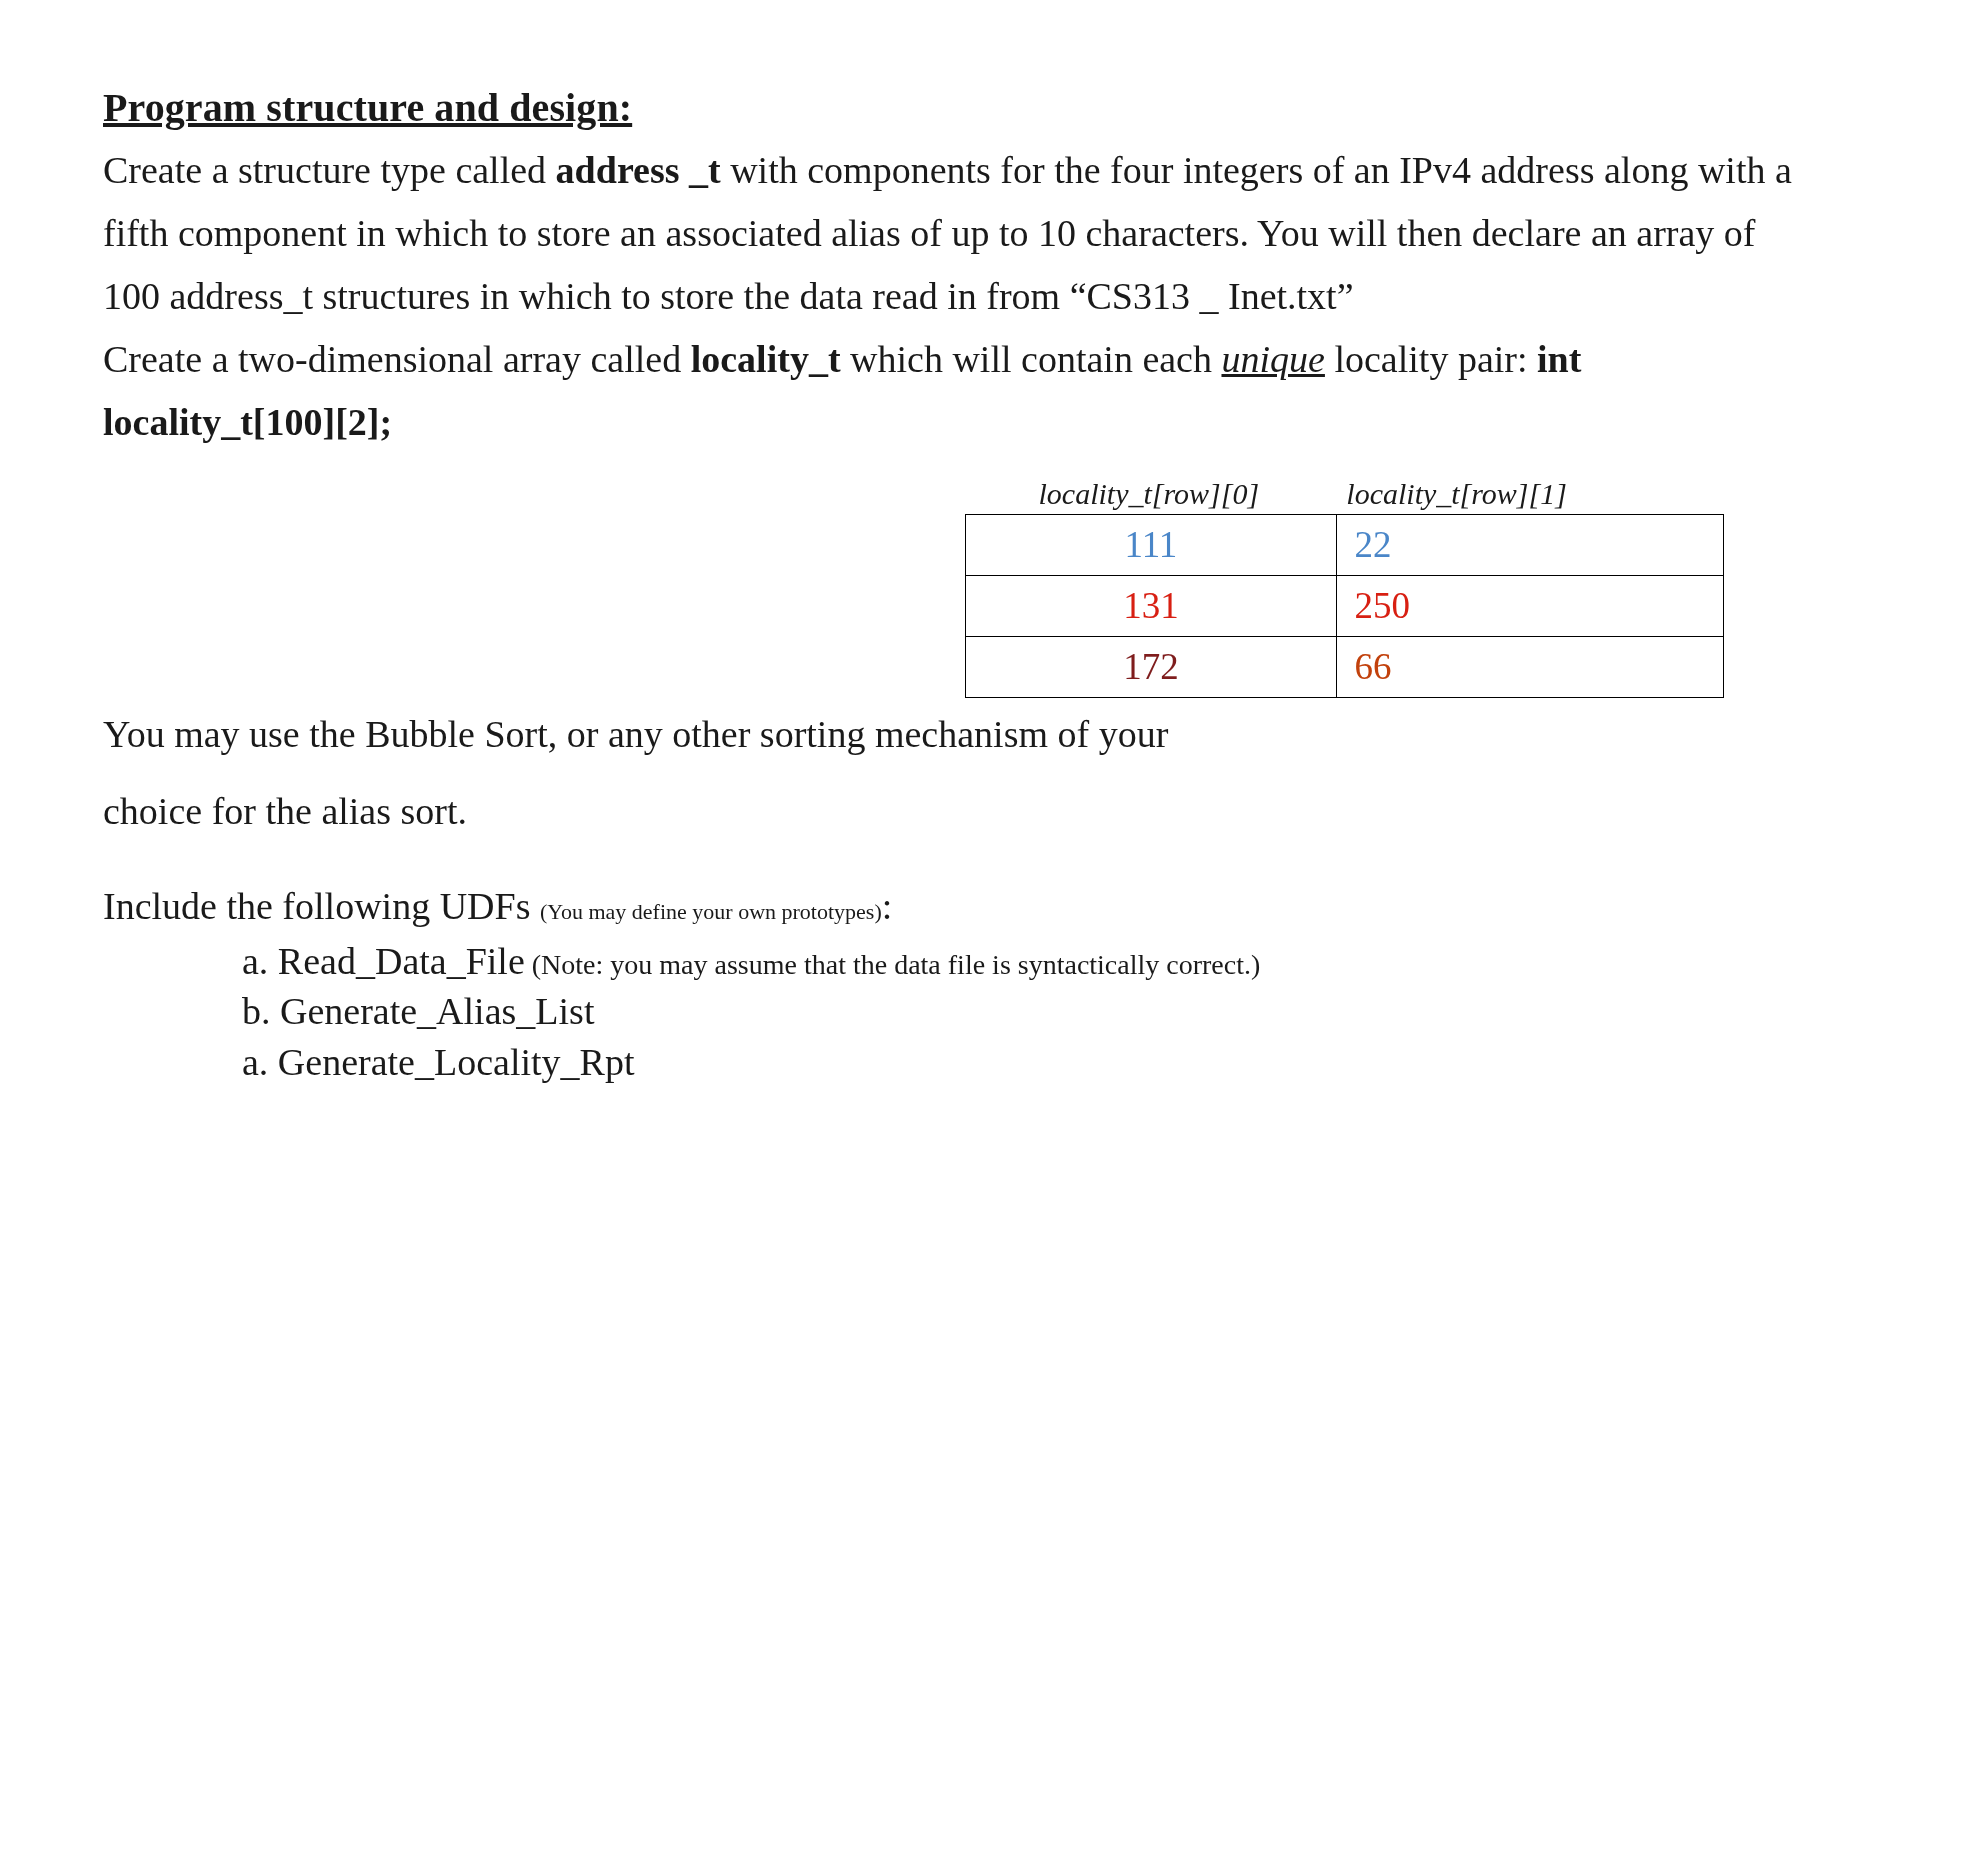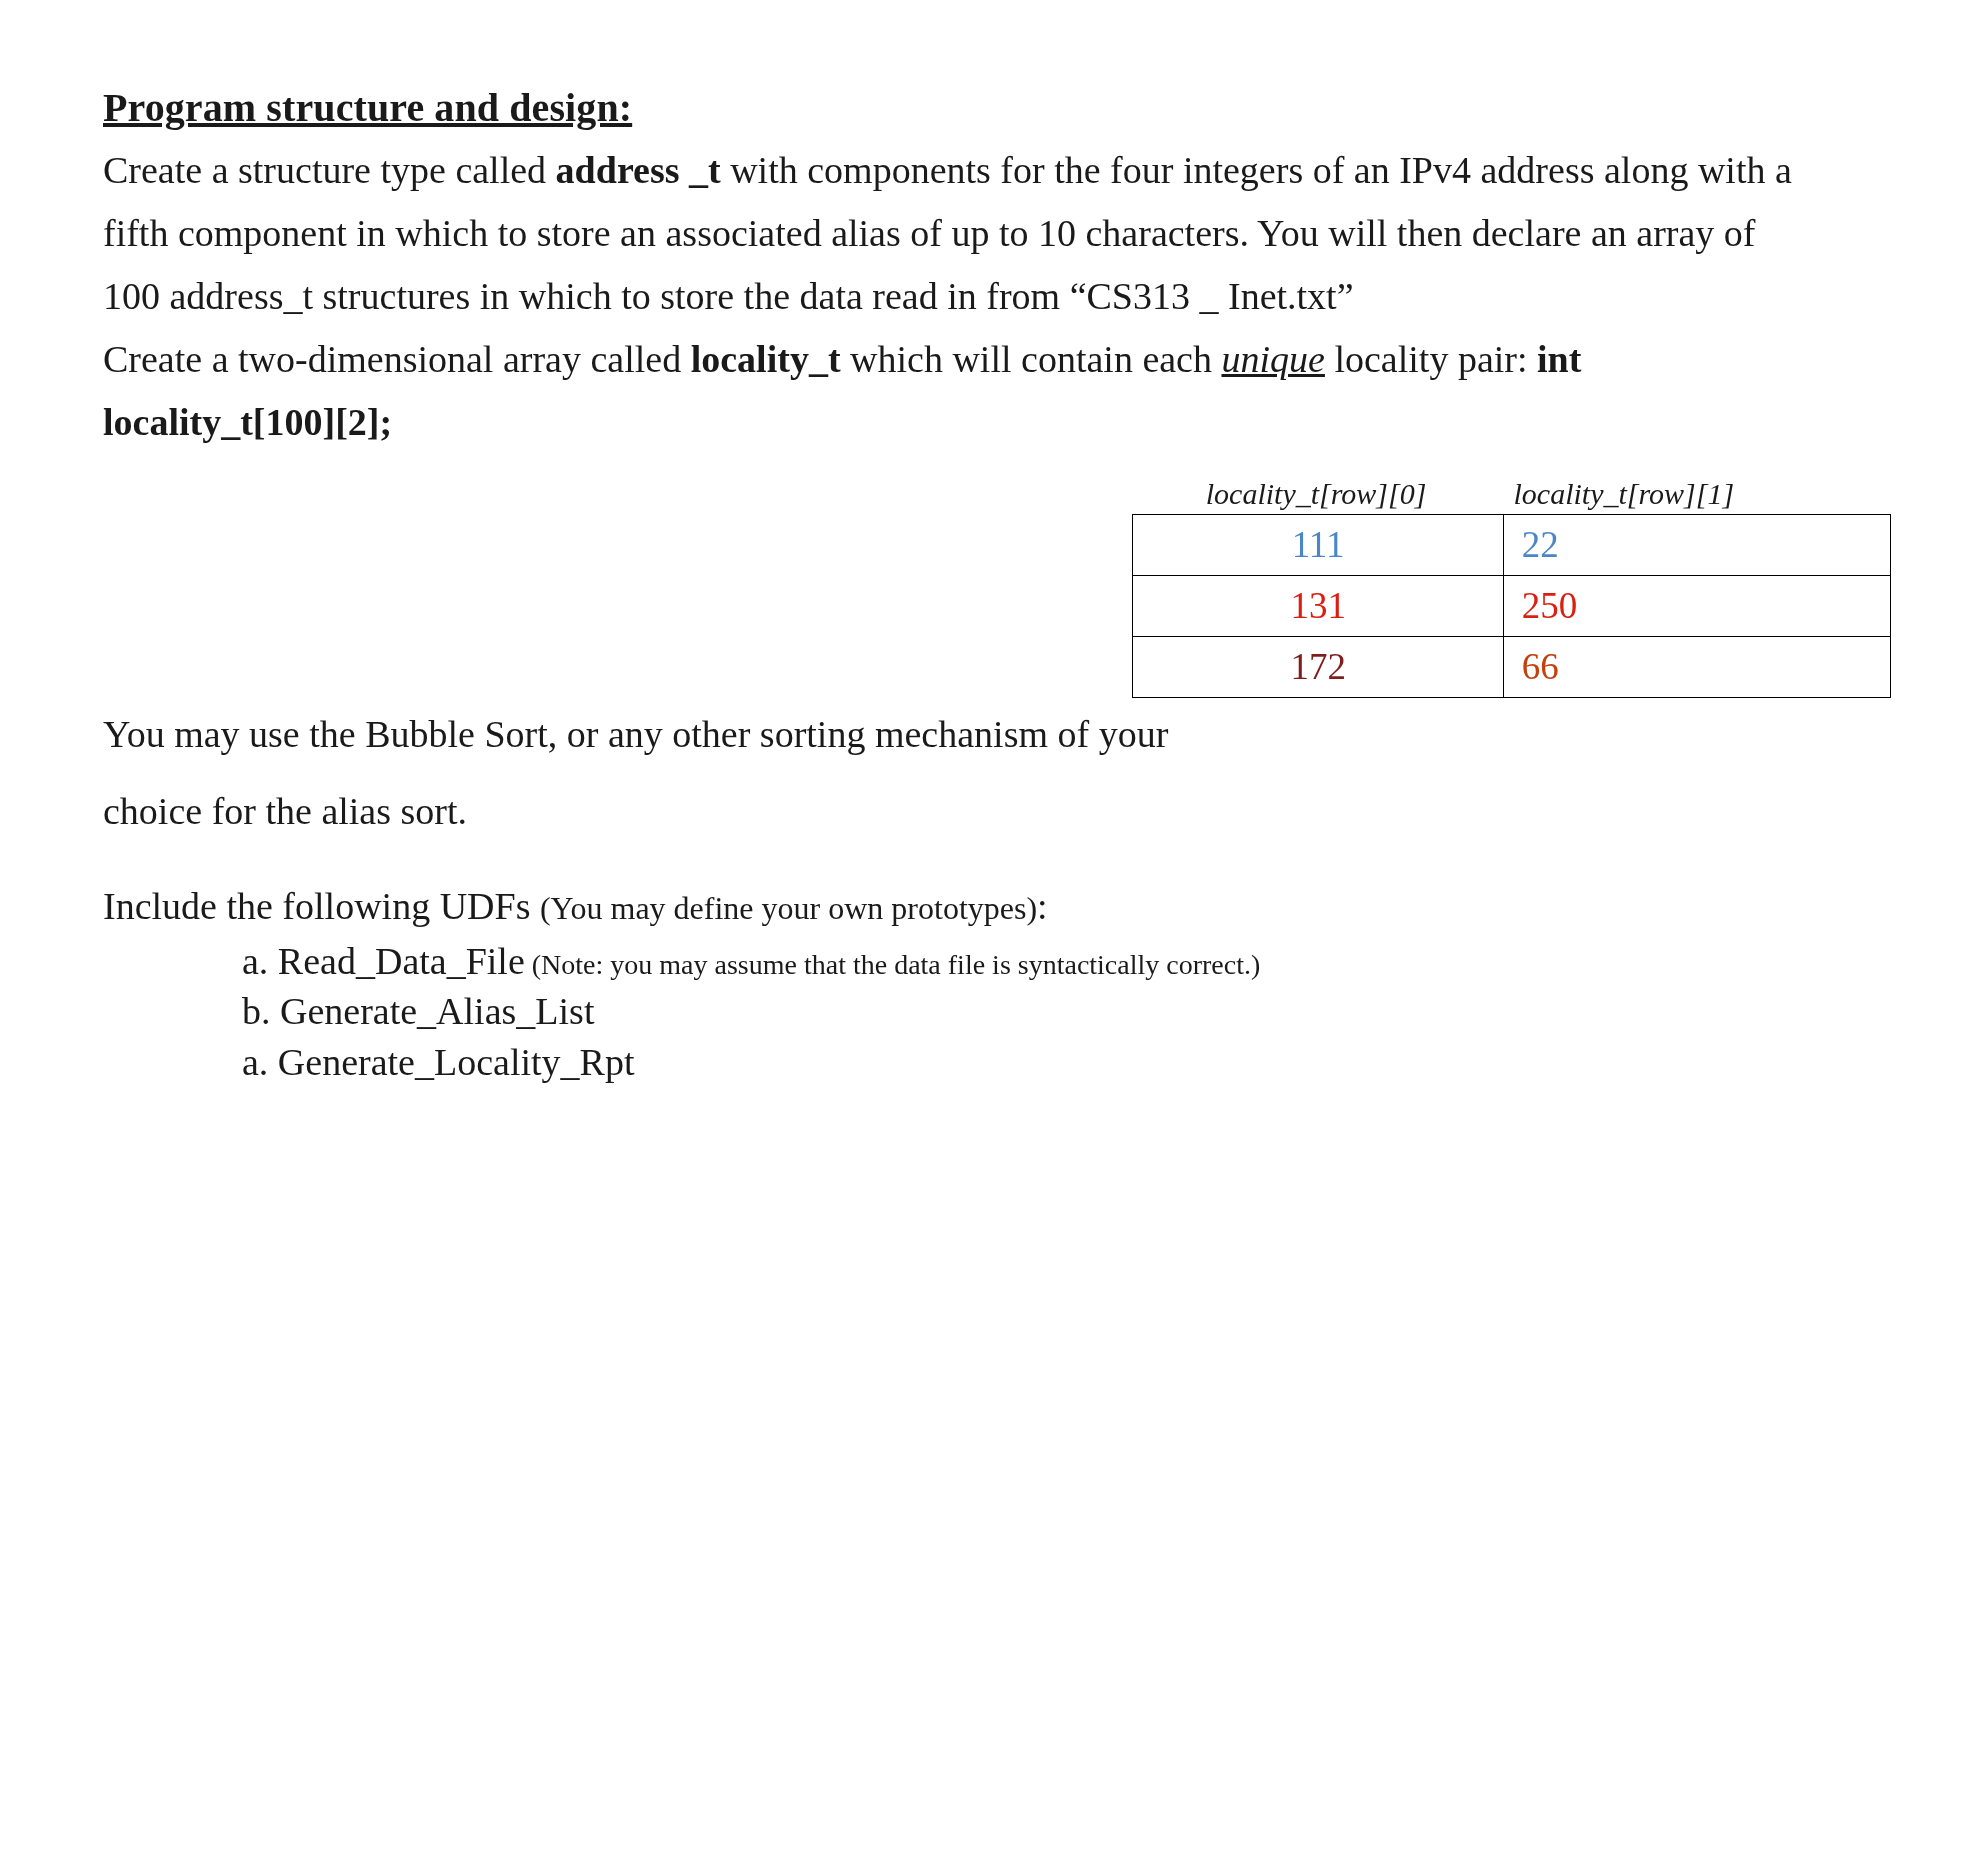--- a/index.html
+++ b/index.html
@@ -41,21 +41,21 @@
   .b { font-weight: bold; }
   .u-i { font-style: italic; text-decoration: underline; }
 
   .spacer-sm { height: 13.3px; }
   .spacer-lg { height: 39px; }
 
   
   .table-wrap {
     margin: 10px 0 5.6px 0;
     display: flex;
-    justify-content: flex-end;
+    justify-content: center;
     padding-left: 695px;
   }
   .table-block {
     display: inline-block;
   }
   .col-headers {
     display: flex;
     font-style: italic;
     font-size: 30px;
     color: #1a1a1a;
@@ -87,21 +87,21 @@
     padding-left: 18px;
   }
 
   
   .udf-intro {
     font-size: 38px;
     line-height: 1.3;
     margin: 0 0 4.4px 0;
   }
   .udf-intro .small {
-    font-size: 32px;
+    font-size: 22px;
   }
   ul.udf-list {
     list-style: none;
     margin: 0;
     padding: 0 0 0 139px;
   }
   ul.udf-list li {
     font-size: 38px;
     line-height: 1.33;
     white-space: nowrap;

